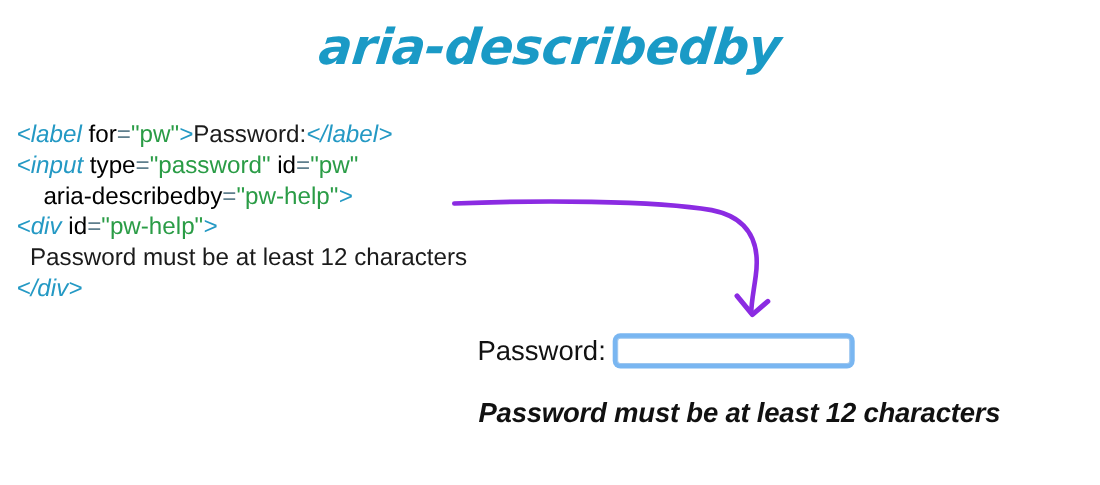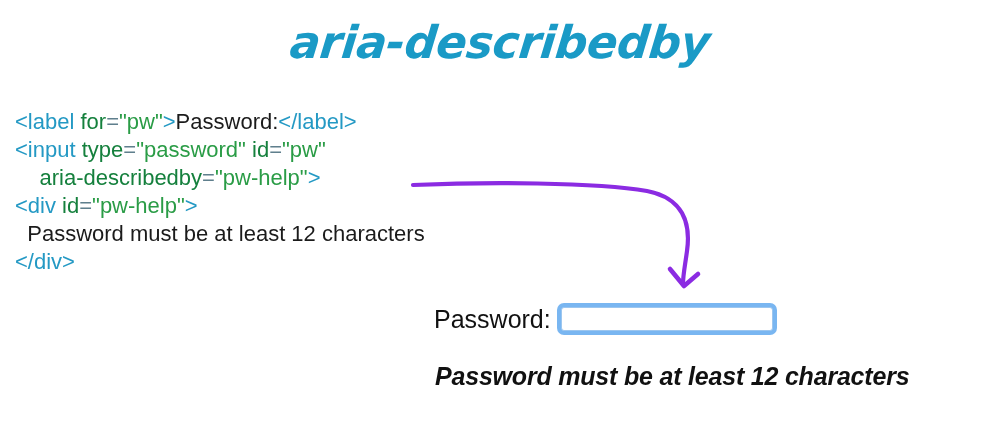--- a/index.html
+++ b/index.html
@@ -40,22 +40,22 @@
     top: 108px;
     font-family: "Liberation Sans", sans-serif;
     font-size: 22px;
     line-height: 28px;
     white-space: pre;
   }
   .code-line {
     white-space: pre;
     height: 28px;
   }
-  .tk-tag    { color: #2499c4; }
-  .tk-attr   { color: #15803d; }
+  .tk-tag    { color: #2499c4; font-style: italic; }
+  .tk-attr   { color: #000000; }
   .tk-val    { color: #2a9c46; }
   .tk-eq     { color: #5f7f8d; }
   .tk-text   { color: #1b1b1b; }
 
   
   #arrow-svg {
     position: absolute;
     left: 395px;
     top: 165px;
     width: 330px;

